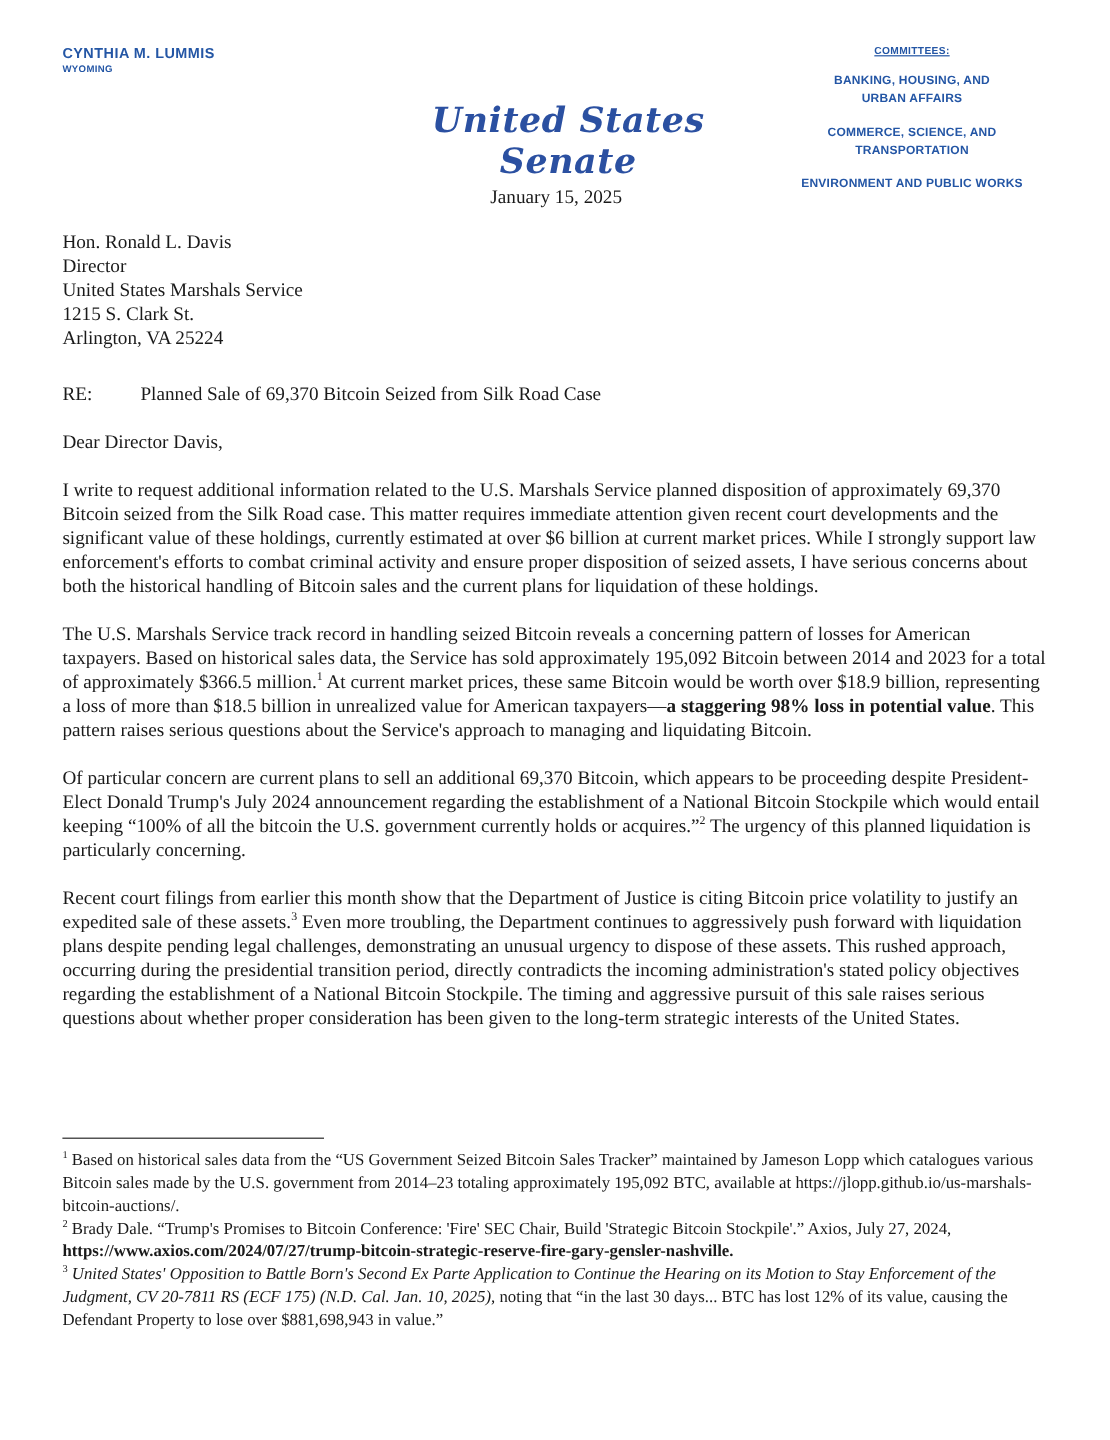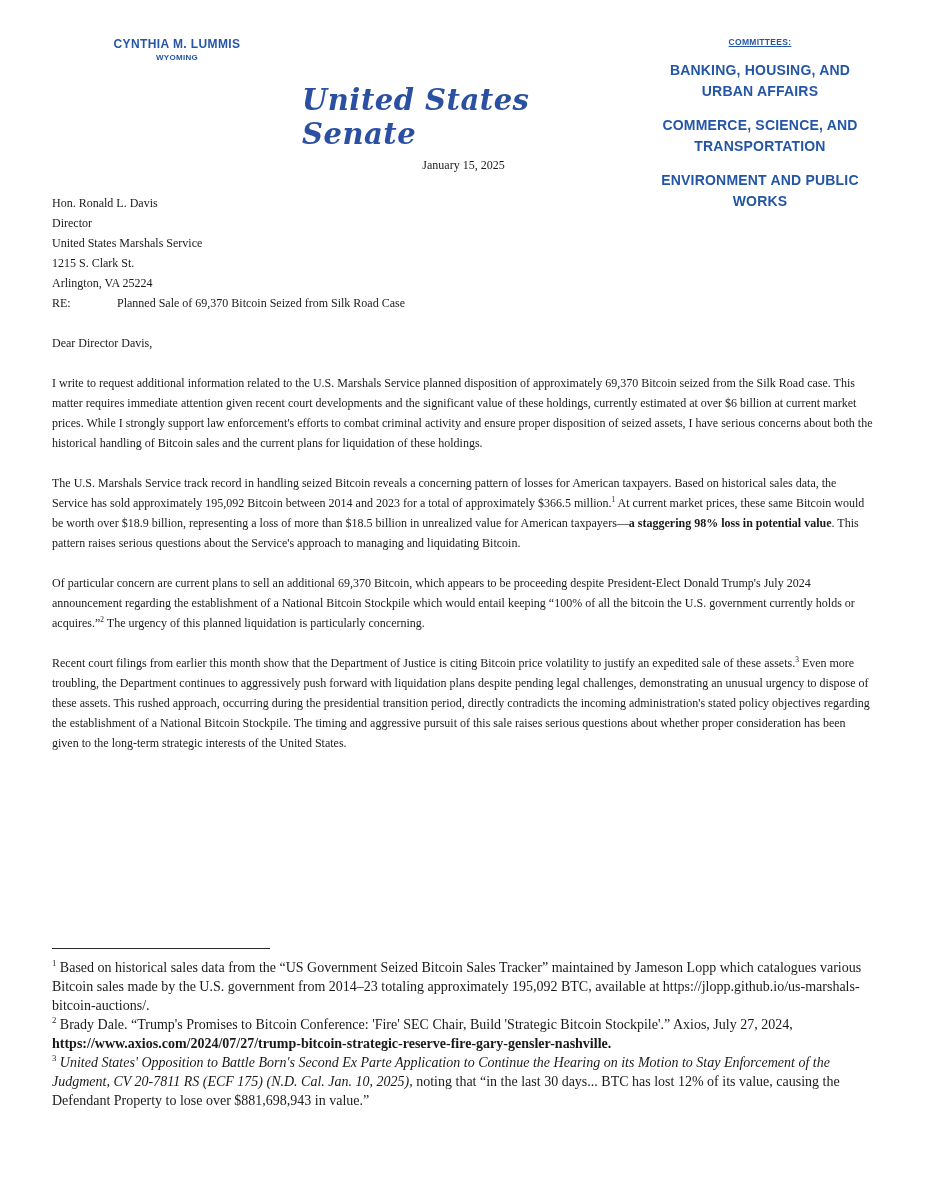--- a/index.html
+++ b/index.html
@@ -19,21 +19,21 @@
   .letterhead {
     display: flex;
     justify-content: space-between;
     align-items: flex-start;
     height: 102px;
     font-family: "Liberation Sans", sans-serif;
     color: #2456a5;
   }
   .lh-left {
     width: 250px;
-    text-align: center;
+    text-align: left;
     padding-top: 4px;
   }
   .senator-name {
     font-size: 12px;
     font-weight: bold;
     letter-spacing: 0.4px;
   }
   .senator-state {
     font-size: 8px;
     font-weight: bold;
@@ -43,21 +43,21 @@
   .office-address {
     font-size: 8.5px;
     font-weight: bold;
     line-height: 1.5;
     margin-top: 13px;
     white-space: pre-line;
     letter-spacing: 0.2px;
   }
   .lh-center {
     flex: 1;
-    text-align: left;
+    text-align: center;
   }
   .senate-title {
     margin-top: 50px;
     font-family: "DejaVu Serif", serif;
     font-weight: bold;
     font-style: italic;
     font-size: 29px;
     color: #2b50a1;
     letter-spacing: 0.5px;
   }
@@ -66,39 +66,39 @@
     text-align: center;
     padding-top: 4px;
   }
   .committees-heading {
     font-size: 8.5px;
     font-weight: bold;
     letter-spacing: 0.3px;
     text-decoration: underline;
   }
   .committee-item {
-    font-size: 14px;
+    font-size: 10px;
     font-weight: bold;
     line-height: 1.5;
     margin-top: 13px;
     white-space: pre-line;
     letter-spacing: 0.2px;
   }
 
   
   .letter-body {
-    font-size: 12px;
+    font-size: 16px;
     line-height: 20px;
   }
   .date-line {
     text-align: center;
     margin-top: 20px;
   }
   .recipient-block { margin-top: 18px; }
-  .re-line { }
+  .re-line { margin-top: 26px; }
   .re-label { display: inline-block; width: 65px; }
   .salutation { margin-top: 20px; }
   .body-paragraph { margin-top: 20px; }
   .seg-bold { font-weight: bold; }
   .seg-italic { font-style: italic; }
   .seg-url { font-weight: bold; }
   sup { font-size: 0.62em; line-height: 0; vertical-align: super; }
 
   
   .footnotes {

